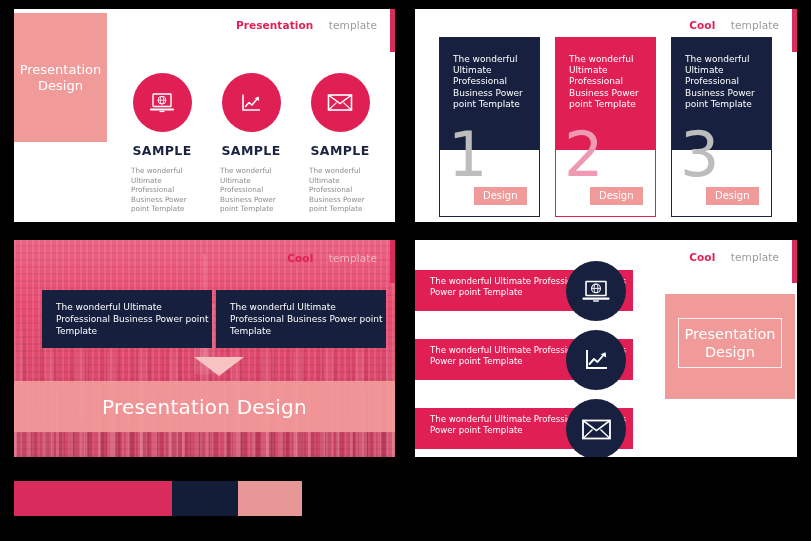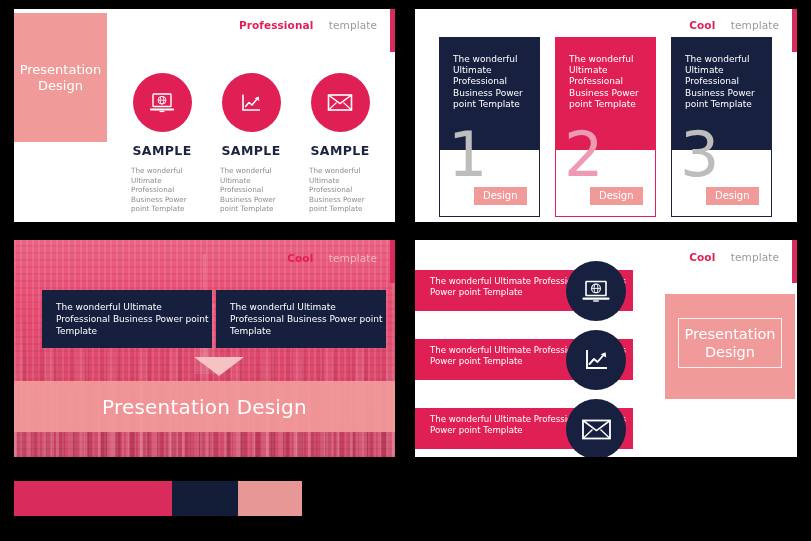--- a/index.html
+++ b/index.html
@@ -187,21 +187,21 @@
   svg{display:block;}
 </style>
 </head>
 <body>
 
 <div class="stage">
 
   <div class="slide" id="slide1">
 
     <div class="tpl-caption" style="right:18px;top:10px;">
-      <span class="strong">Professional</span>
+      <span class="strong">Presentation</span>
       <span class="light">template</span>
     </div>
     <div class="accent-bar" style="right:0px;top:0px;height:43px;"></div>
 
     <div class="s1-pinkbox">
       <span>Presentation Design</span>
     </div>
 
     <div class="s1-cols">
 

